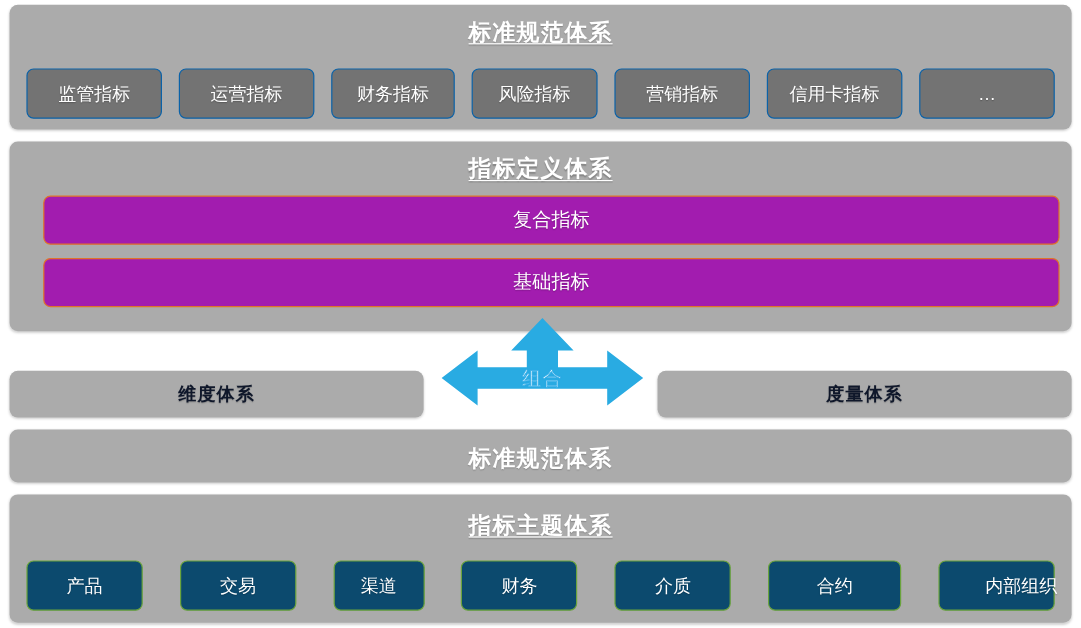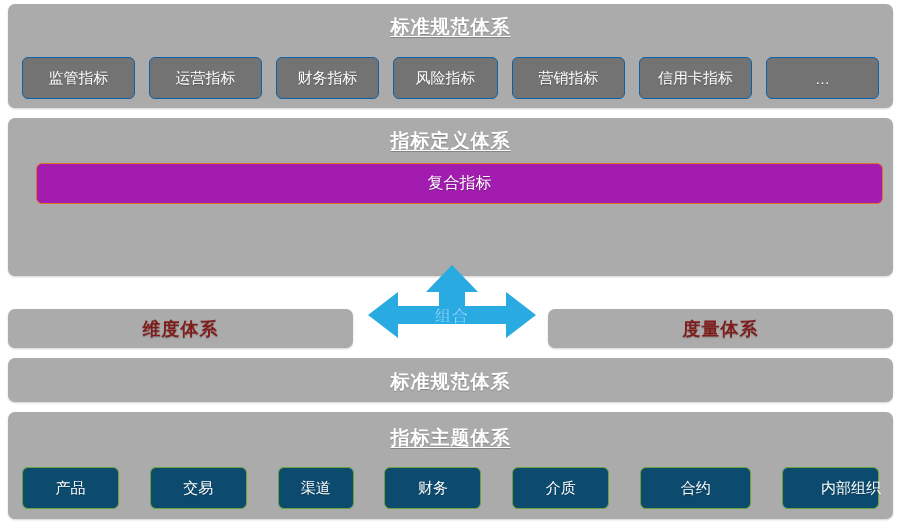--- a/index.html
+++ b/index.html
@@ -73,22 +73,22 @@
     text-shadow:0 1px 1px rgba(0,0,0,.25);
   }
 
   
   .side-box{
     position:absolute;
     background:#ababab;
     border-radius:7px;
     box-sizing:border-box;
     display:flex;align-items:center;justify-content:center;
-    color:#7f1d1d;
-    font-size:18px;font-weight:bold;
+    color:#0f172a;
+    font-size:15px;font-weight:bold;
     letter-spacing:1px;
     text-shadow:0 1px 1px rgba(0,0,0,.22);
     box-shadow:0 1px 2px rgba(0,0,0,.18);
   }
 
   
   .arrow-wrap{
     position:absolute;
     left:366px;top:265px;
     width:172px;height:85px;
@@ -124,20 +124,21 @@
     <div class="chip chip-blue" style="width:113px;">营销指标</div>
     <div class="chip chip-blue" style="width:113px;">信用卡指标</div>
     <div class="chip chip-blue" style="width:113px;">…</div>
   </div>
 
   <div class="panel" style="left:8px;top:118px;width:885px;height:158px;">
     <div class="panel-title" style="top:10px;">指标定义体系</div>
   </div>
 
   <div class="bar-orange" style="left:36px;top:163px;width:847px;height:41px;">复合指标</div>
+  <div class="bar-orange" style="left:36px;top:215px;width:847px;height:41px;">基础指标</div>
 
   <div class="side-box" style="left:8px;top:309px;width:345px;height:39px;">维度体系</div>
 
   <div class="side-box" style="left:548px;top:309px;width:345px;height:39px;">度量体系</div>
 
   <div class="arrow-wrap">
     <svg width="172" height="85" viewBox="0 0 172 85" xmlns="http://www.w3.org/2000/svg">
       <path d="M86 0 L112 27 L99 27 L99 41 L140 41 L140 27 L170 50 L140 73 L140 59
                L32 59 L32 73 L2 50 L32 27 L32 41 L73 41 L73 27 L60 27 Z" fill="#29ABE2"></path>
     </svg>

